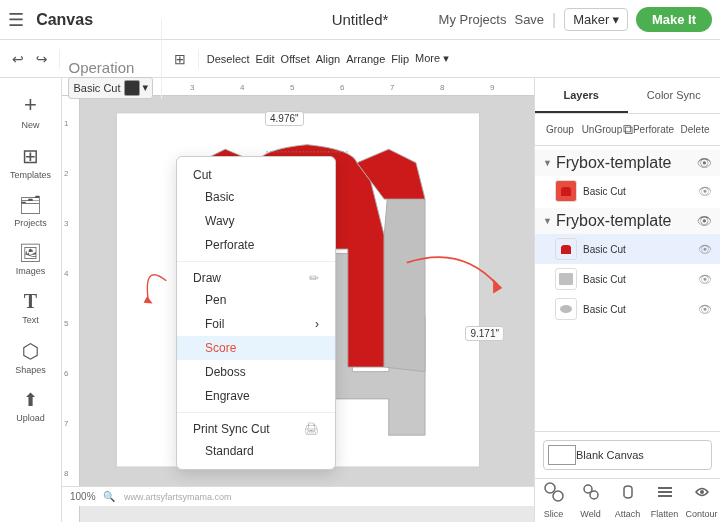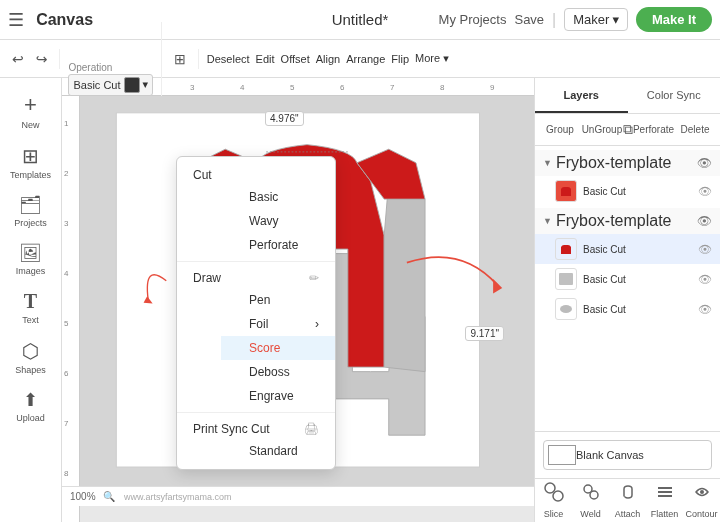--- a/index.html
+++ b/index.html
@@ -20,21 +20,21 @@
     #topbar .make-it-btn { background: #4caf50; color: white; font-size: 13px; font-weight: 600; border: none; border-radius: 20px; padding: 5px 16px; cursor: pointer; }
 
     
     #toolbar {
       display: flex; align-items: center; background: #fff; height: 38px;
       border-bottom: 1px solid #ddd; padding: 0 8px; gap: 6px;
       position: relative; z-index: 100;
     }
     .toolbar-group { display: flex; align-items: center; gap: 4px; border-right: 1px solid #eee; padding-right: 8px; margin-right: 2px; }
     .toolbar-group:last-child { border-right: none; }
-    .toolbar-label { font-size: 10px; color: #888; margin-top: 40px; }
+    .toolbar-label { font-size: 15px; color: #888; margin-top: 40px; }
     .toolbar-select { font-size: 11px; color: #333; background: #f5f5f5; border: 1px solid #ccc; border-radius: 3px; padding: 2px 4px; cursor: pointer; display: flex; align-items: center; gap: 3px; }
     .toolbar-color-swatch { width: 16px; height: 16px; background: #333; border: 1px solid #999; border-radius: 2px; }
     .toolbar-icon-btn { font-size: 14px; cursor: pointer; color: #555; padding: 2px 4px; border-radius: 3px; }
     .toolbar-text { font-size: 11px; color: #333; cursor: pointer; }
 
     
     #main { display: flex; height: calc(522px - 78px); }
 
     
     #leftsidebar {
@@ -77,21 +77,21 @@
       position: absolute; top: 78px; left: 114px; background: #fff;
       border: 1px solid #ccc; border-radius: 6px; box-shadow: 0 4px 16px rgba(0,0,0,0.15);
       min-width: 160px; z-index: 200; padding: 6px 0;
     }
     .menu-section-label {
       font-size: 12px; color: #333; font-weight: 500;
       padding: 5px 16px 3px; cursor: pointer;
     }
     .menu-item {
       font-size: 12px; color: #333;
-      padding: 5px 16px 5px 28px; cursor: pointer; display: flex; align-items: center; justify-content: space-between; margin-left: 44px;
+      padding: 5px 16px 5px 28px; cursor: pointer; display: flex; align-items: center; justify-content: space-between;
     }
     .menu-item.highlighted { background: #e8f4fd; }
     .menu-item.active { font-weight: 500; color: #e74c3c; }
     .menu-divider { height: 1px; background: #eee; margin: 4px 0; }
 
     
     #rightpanel {
       width: 186px; background: #fff; border-left: 1px solid #ddd;
       display: flex; flex-direction: column;
     }

